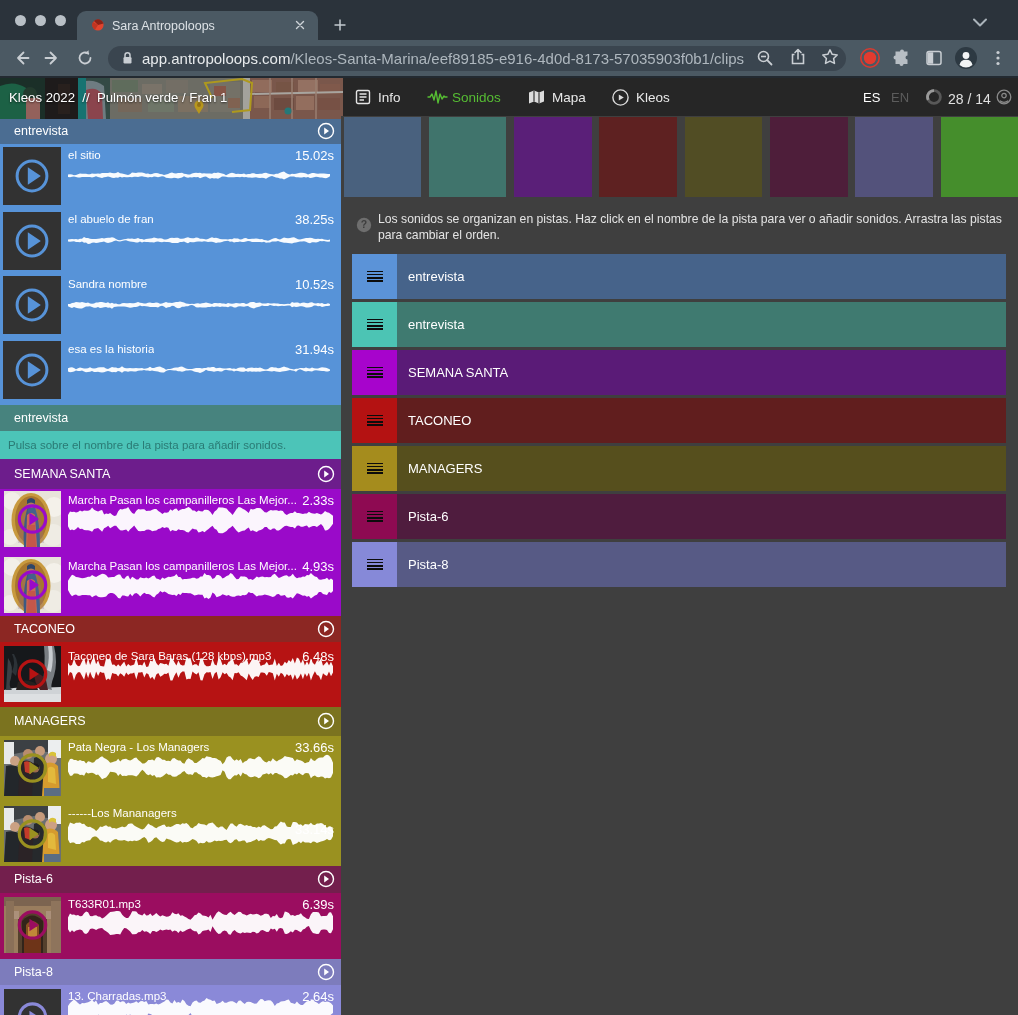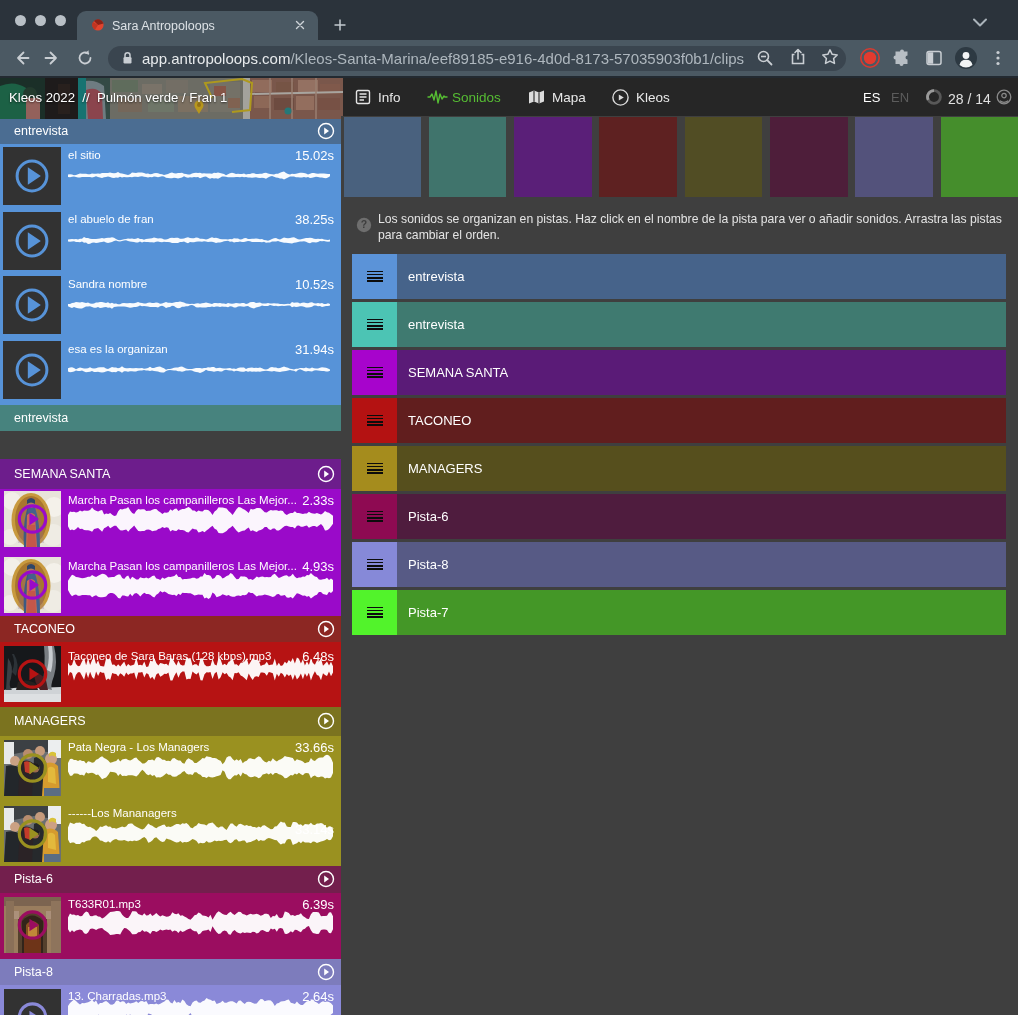--- a/index.html
+++ b/index.html
@@ -205,24 +205,27 @@
 <circle cx="29" cy="29" r="14.9" fill="none" stroke="#5793d8" stroke-width="3.0" opacity="1.0"></circle>
         <path d="M24.84 20.25 L37.84 29 L24.84 37.75 Z" fill="#5793d8" opacity="1.0"></path>
 </svg>
 <div class="ct" style="top:205.89999999999998px">Sandra nombre</div>
 <div class="cd" style="top:205.89999999999998px">10.52s</div>
 <svg class="th" style="left:3px;top:263.1px" width="58" height="58" viewBox="0 0 58 58">
 <rect width="58" height="58" fill="#323232"></rect>
 <circle cx="29" cy="29" r="14.9" fill="none" stroke="#5793d8" stroke-width="3.0" opacity="1.0"></circle>
         <path d="M24.84 20.25 L37.84 29 L24.84 37.75 Z" fill="#5793d8" opacity="1.0"></path>
 </svg>
-<div class="ct" style="top:270.6px">esa es la organizan</div>
+<div class="ct" style="top:270.6px">esa es la historia</div>
 <div class="cd" style="top:270.6px">31.94s</div>
 <div class="lhdr" style="top:326.5px;height:26px;background:#47837e">
         <span class="lhdrt">entrevista</span>
+      </div>
+<div class="lsec" style="top:352.5px;height:28.5px;background:#4cc4b8">
+        <span style="position:absolute;left:8px;top:50%;transform:translateY(-50%);font-size:11.5px;color:#2a7a74">Pulsa sobre el nombre de la pista para añadir sonidos.</span>
       </div>
 <div class="lhdr" style="top:381px;height:29.5px;background:#6d1d8c">
         <span class="lhdrt">SEMANA SANTA</span>
         <svg class="lhdri" width="18" height="18" viewBox="0 0 18 18" style="top:5.75px">
           <circle cx="9" cy="9" r="7.5" fill="none" stroke="#fff" stroke-width="1.4"></circle>
           <path d="M7.2 5.6 L12 9 L7.2 12.4 Z" fill="#fff"></path>
         </svg>
       </div>
 <div class="lsec" style="top:410.5px;height:127.0px;background:#9a0ac9"></div>
 <svg class="th" style="left:4px;top:413.3px" width="57" height="56" viewBox="0 0 57 56">
@@ -482,24 +485,13 @@
 <div class="thandle" style="background:#8689d8">
 <div class="hicon">
 <div class="hbar" style="top:0.0px"></div>
 <div class="hbar" style="top:3.2px"></div>
 <div class="hbar" style="top:6.4px"></div>
 <div class="hbar" style="top:9.600000000000001px"></div>
 </div>
         </div>
 <div class="tlabel">Pista-8</div>
 </div>
-<div class="trow" style="top:474px;background:#449727">
-<div class="thandle" style="background:#52f32b">
-<div class="hicon">
-<div class="hbar" style="top:0.0px"></div>
-<div class="hbar" style="top:3.2px"></div>
-<div class="hbar" style="top:6.4px"></div>
-<div class="hbar" style="top:9.600000000000001px"></div>
-</div>
-        </div>
-<div class="tlabel">Pista-7</div>
-</div>
 </div>
 </div>
 </body></html>

